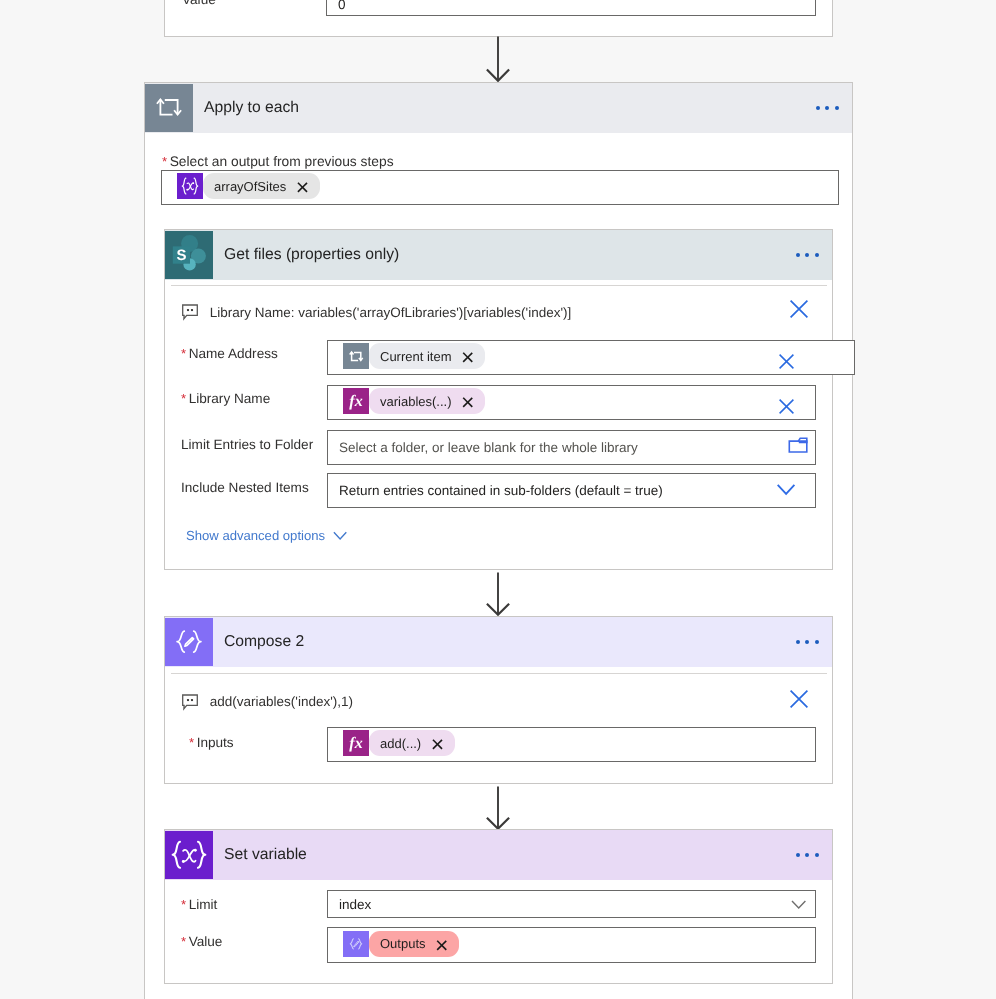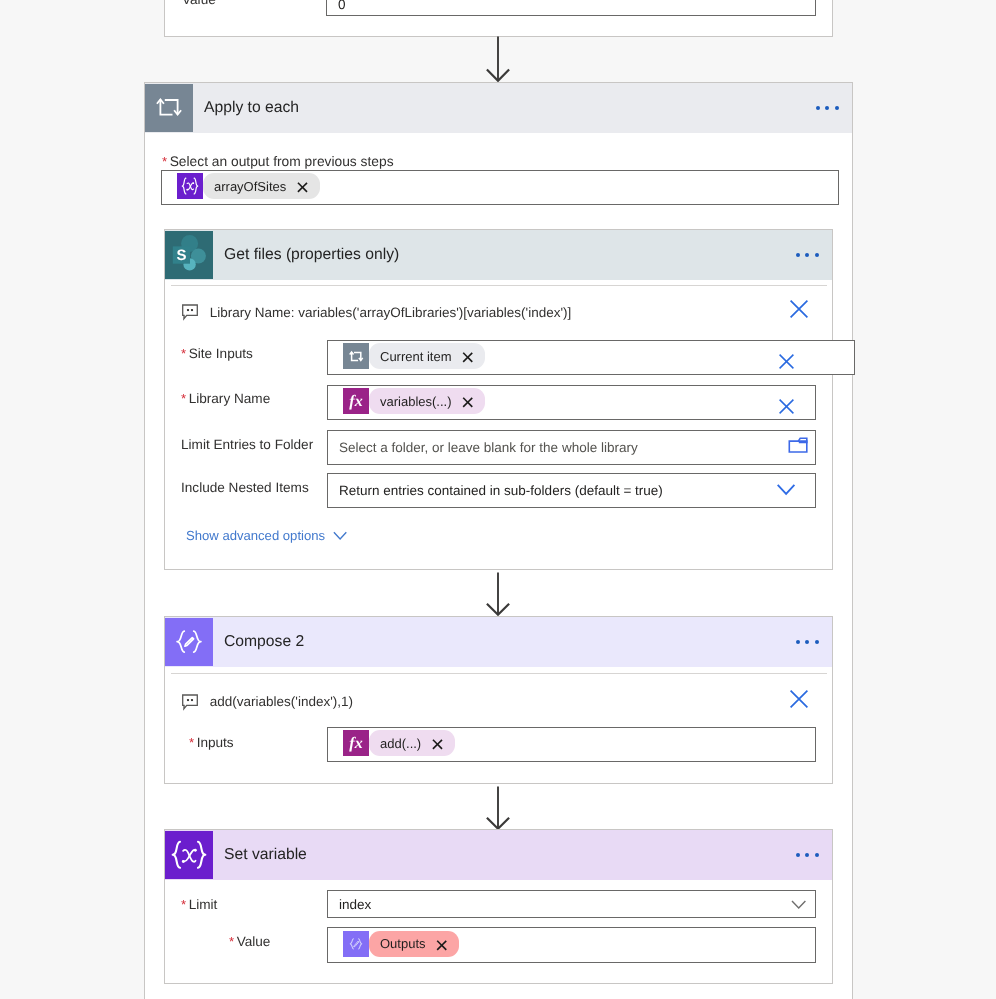--- a/index.html
+++ b/index.html
@@ -133,21 +133,21 @@
   </span>
   <span class="cmttext">Library Name: variables('arrayOfLibraries')[variables('index')]</span>
 </div>
 <div class="abs" style="left:790px;top:300px;">
   <svg width="18" height="18" viewBox="0 0 18 18" style="display:block">
         <path d="M0.6 0.6 L17.4 17.4 M17.4 0.6 L0.6 17.4" stroke="#2a6ae0" stroke-width="1.7" fill="none"></path>
       </svg>
 </div>
 
 <div class="lbl" style="left:181px;top:346px;">
-  <span class="req">*</span><span>Site Inputs</span>
+  <span class="req">*</span><span>Name Address</span>
 </div>
 <div class="inp" style="left:327px;top:340px;width:528px;height:35px;">
   <div class="tok">
     <span class="tokico" style="background:#778694;">
       <svg width="16" height="13" viewBox="0 0 16 13" style="display:block;margin-top:0px;">
         <g fill="none" stroke="#ffffff" stroke-width="1.5" stroke-linecap="butt">
           <path d="M3.6 2.2 L3.6 10.6 L10.1 10.6"></path>
           <path d="M1.7 4.5 L3.6 2.0 L5.5 4.5"></path>
           <path d="M6.0 2.5 L12.8 2.5 L12.8 10.2"></path>
           <path d="M10.9 7.9 L12.8 10.4 L14.7 7.9"></path>
@@ -321,21 +321,21 @@
 </div>
 <div class="inp" style="left:327px;top:890px;width:489px;height:28px;">
   <span class="val">index</span>
   <span class="abs" style="left:462.5px;top:8.8px;">
     <svg width="16" height="11" viewBox="0 0 16 11" style="display:block">
       <path d="M1.0 1.0 L7.7 8.0 L14.4 1.0" fill="none" stroke="#6f6e6d" stroke-width="1.4" stroke-linecap="butt"></path>
     </svg>
   </span>
 </div>
 
-<div class="lbl" style="left:181px;top:934px;margin-left:48px;">
+<div class="lbl" style="left:181px;top:934px;">
   <span class="req">*</span><span>Value</span>
 </div>
 <div class="inp" style="left:327px;top:927px;width:489px;height:36px;">
   <div class="tok">
     <span class="tokico" style="background:#836ef6;">
       <svg width="20" height="20" viewBox="0 0 30 30" style="display:block">
         <path d="M11.2 7.2 C9.2 7.4 9.5 11.2 8.2 13 C7.4 14.1 7.1 14.4 6.6 14.8 C7.1 15.2 7.4 15.5 8.2 16.6 C9.5 18.4 9.2 22.2 11.2 22.4" fill="none" stroke="#d3d1fb" stroke-width="1.6" stroke-linecap="round"></path>
         <path d="M18.8 7.2 C20.8 7.4 20.5 11.2 21.8 13 C22.6 14.1 22.9 14.4 23.4 14.8 C22.9 15.2 22.6 15.5 21.8 16.6 C20.5 18.4 20.8 22.2 18.8 22.4" fill="none" stroke="#d3d1fb" stroke-width="1.6" stroke-linecap="round"></path>
         <path d="M18.2 10.6 L12.3 17.6 L11.5 19.4 L13.4 18.8 L19.3 11.8 Z" fill="none" stroke="#d3d1fb" stroke-width="1.5" stroke-linejoin="round"></path>
       </svg>

